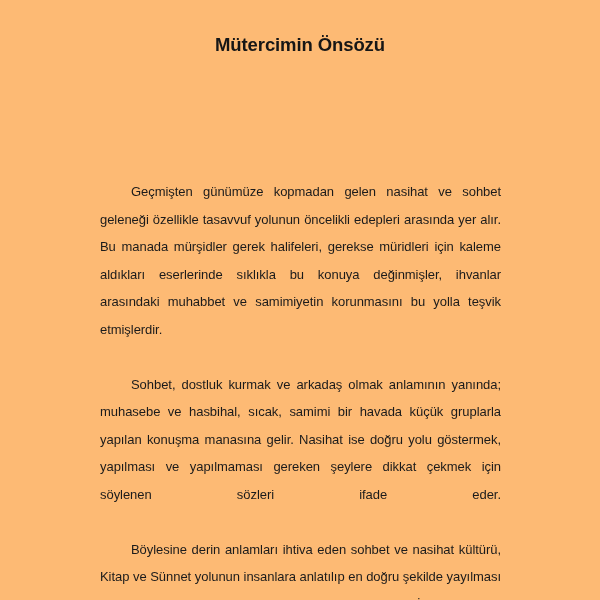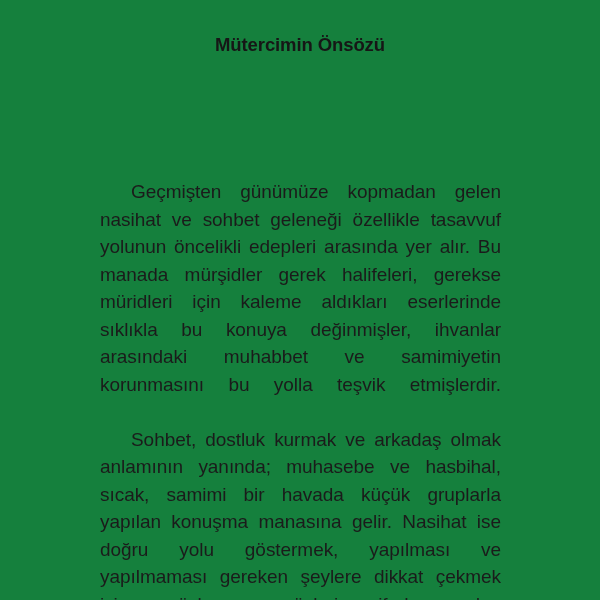--- a/index.html
+++ b/index.html
@@ -14,21 +14,21 @@
     overflow: hidden;
     position: relative;
     font-family: "Liberation Sans", "DejaVu Sans", sans-serif;
     color: #1b1b1b;
     -webkit-font-smoothing: antialiased;
   }
 
   .page {
     position: absolute;
     inset: 0;
-    background: #15803d;
+    background: #fdba74;
     overflow: hidden;
   }
 
   
   .chapter-title {
     position: absolute;
     top: 21px;
     left: 0;
     width: 600px;
     text-align: center;
@@ -43,21 +43,21 @@
   
   .text-column {
     position: absolute;
     top: 178px;
     left: 100px;
     width: 401px;
   }
 
   .body-paragraph {
     margin: 0;
-    font-size: 19px;
+    font-size: 13px;
     line-height: 27.5px;
     text-align: justify;
     text-justify: inter-word;
     text-indent: 31px;
     color: #1b1b1b;
     letter-spacing: -0.05px;
     word-spacing: 0px;
     hyphens: manual;
   }
 

